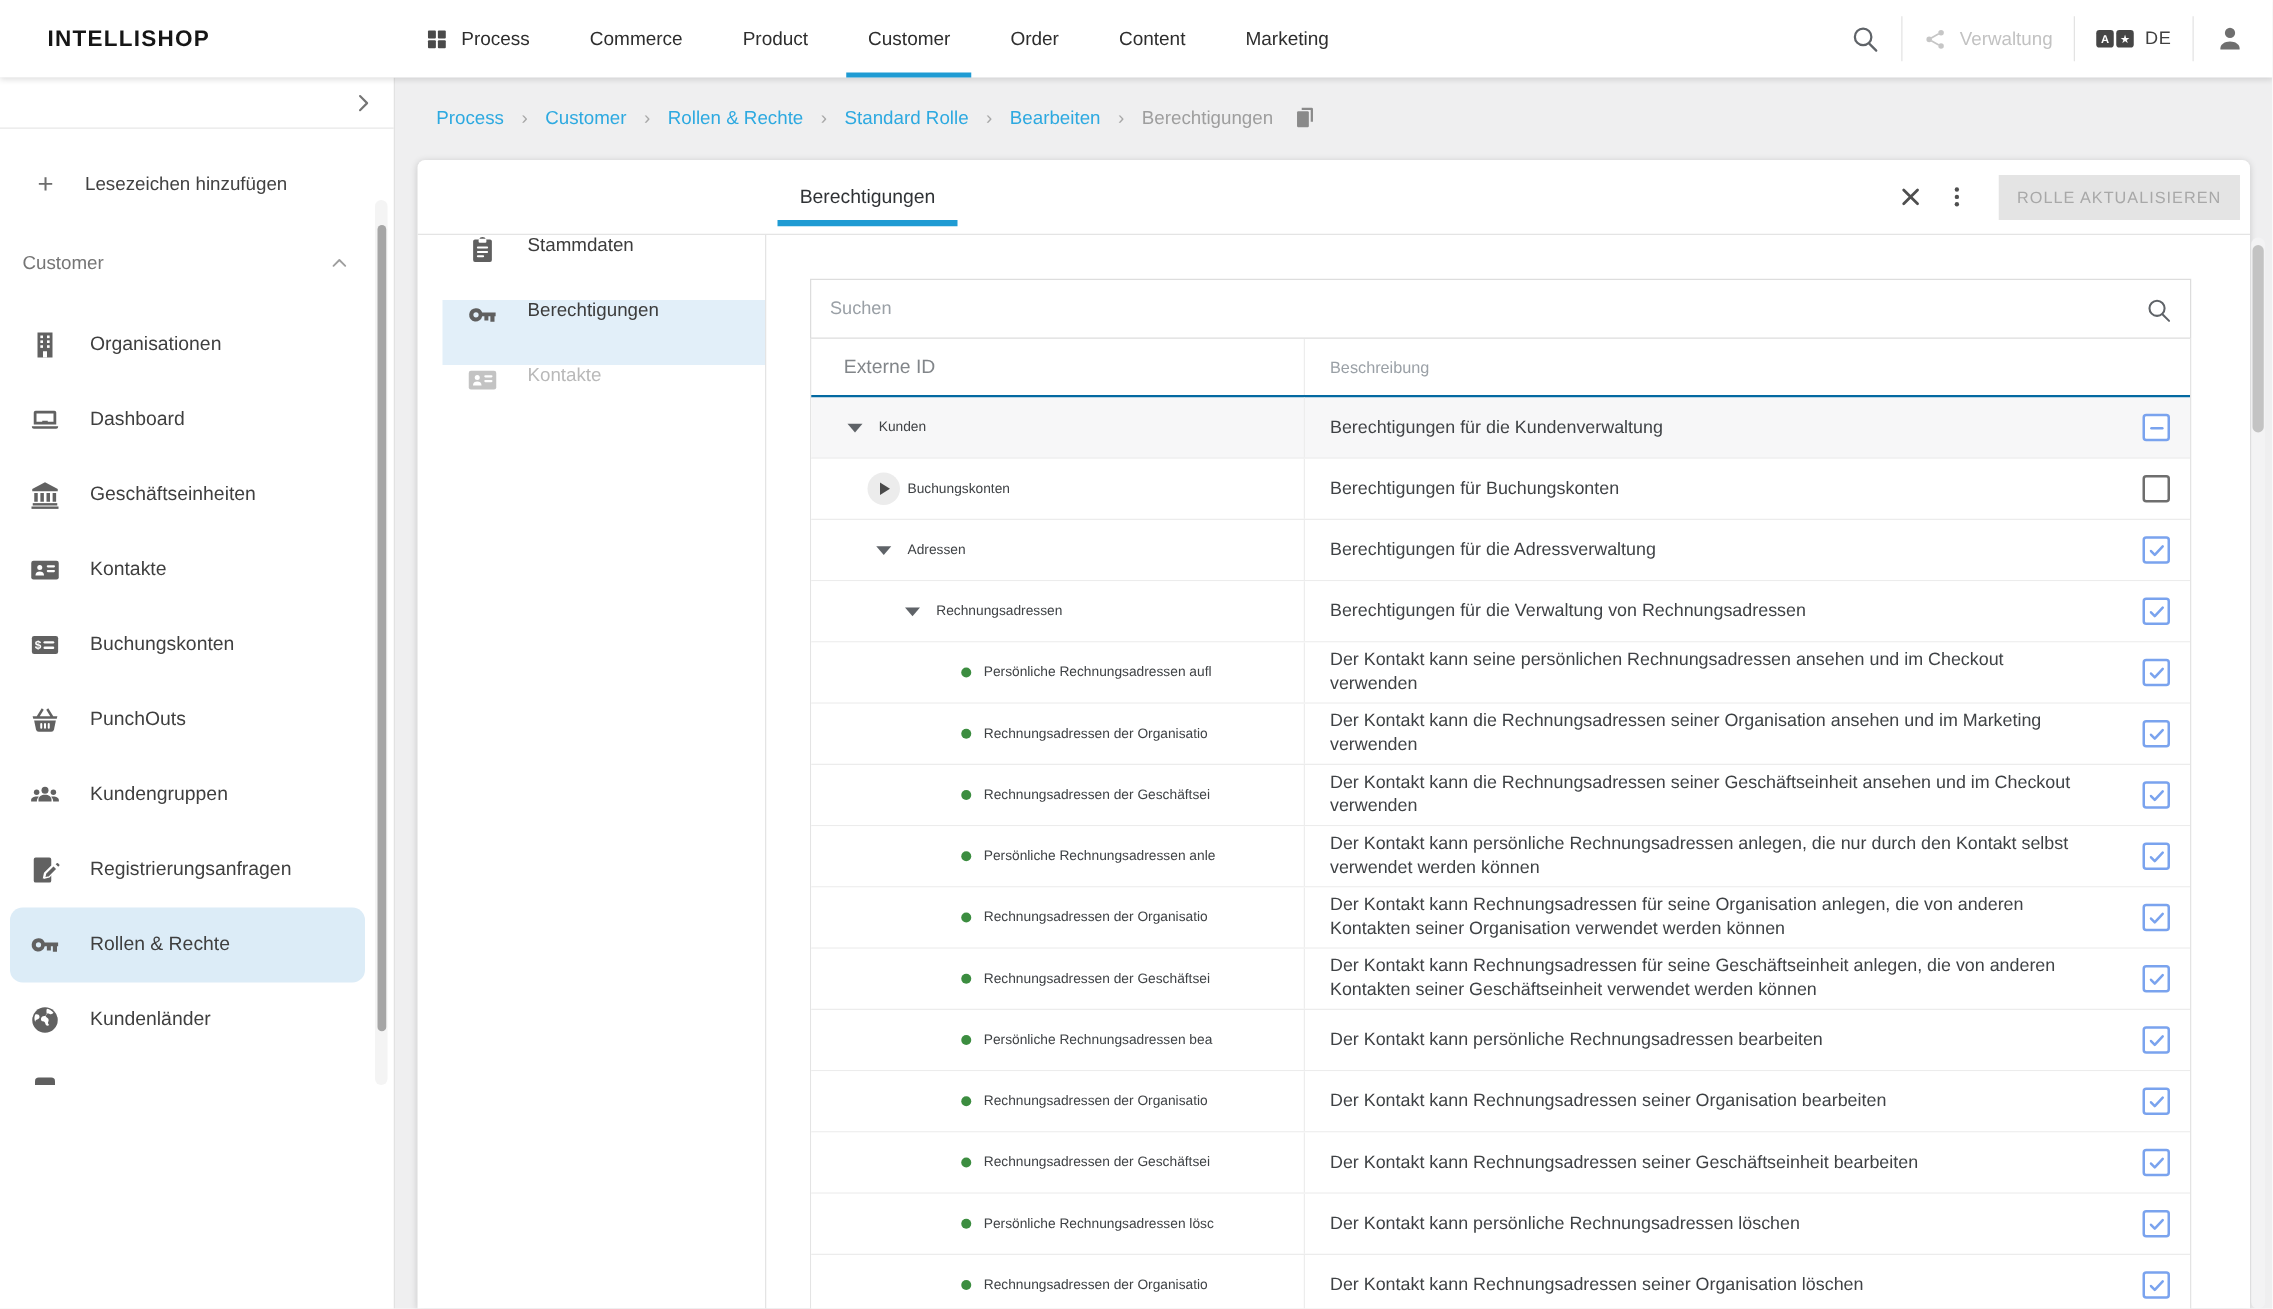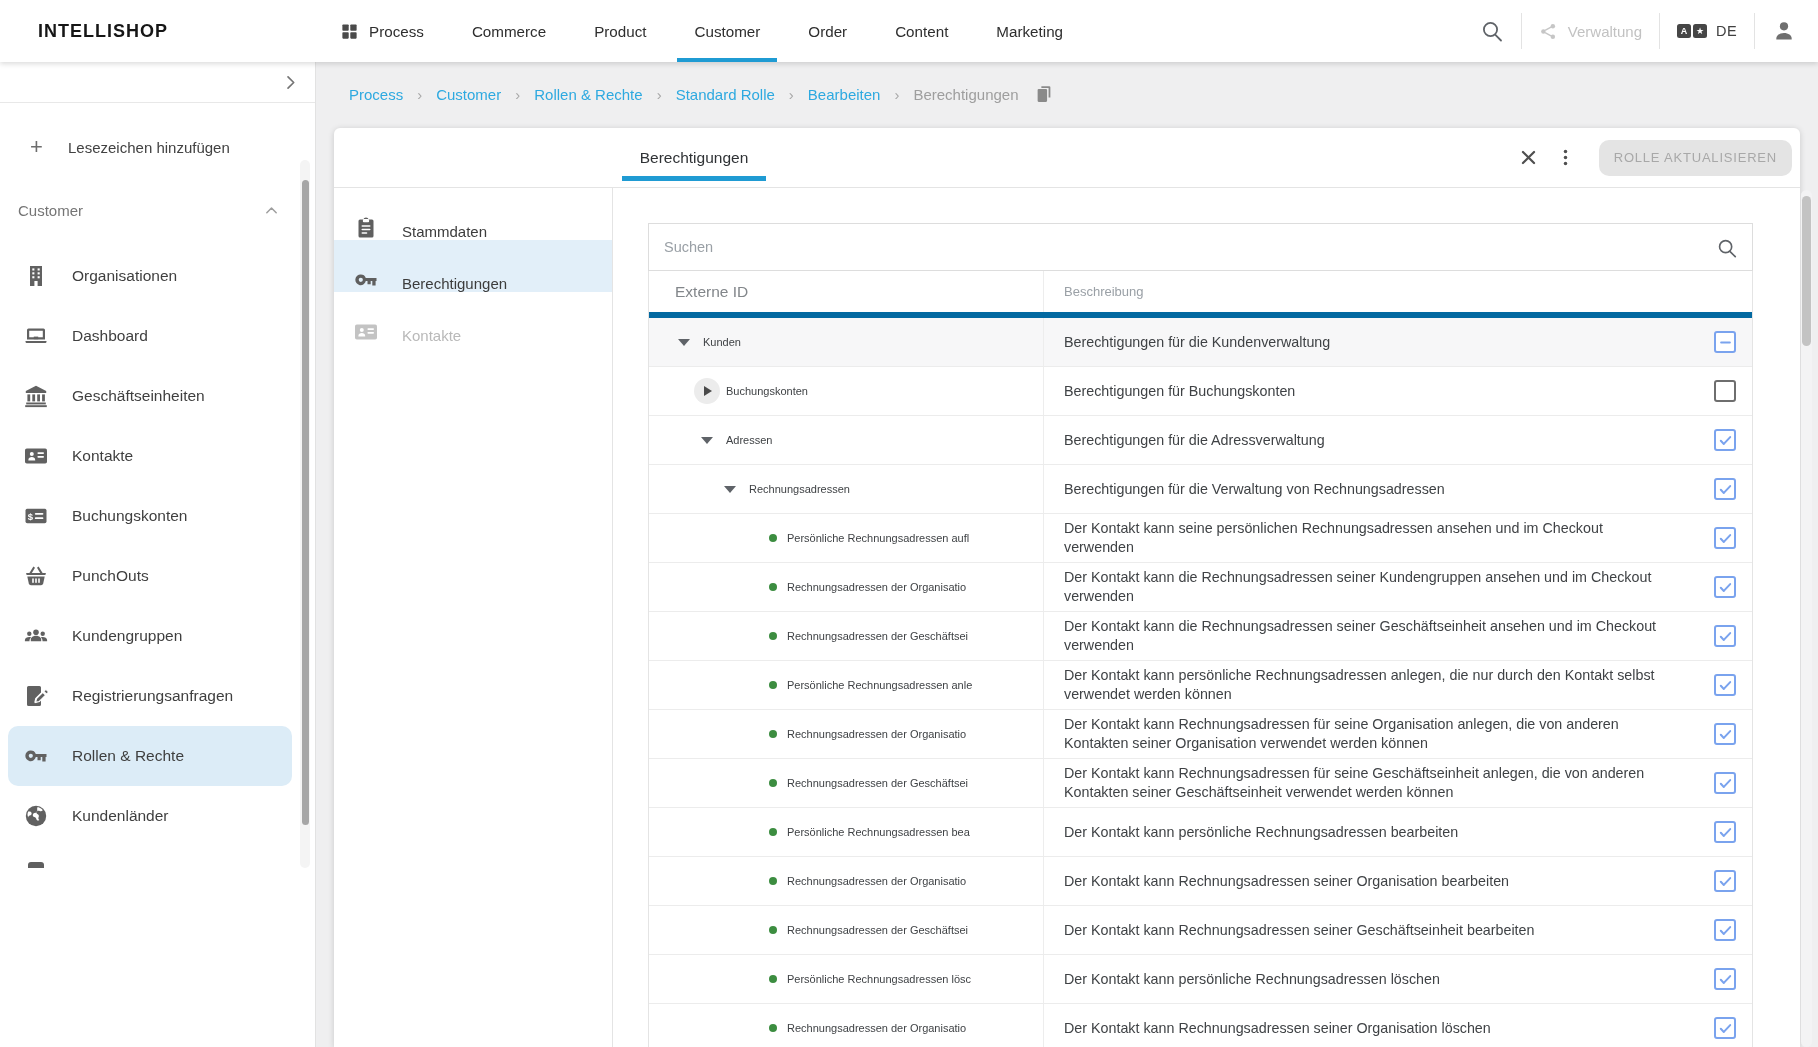--- a/index.html
+++ b/index.html
@@ -68,43 +68,43 @@
 
   .card { position:absolute; left:18px; top:66px; width:1466px; bottom:0; background:#fff;
           border-radius:6px 6px 0 0; box-shadow:0 1px 6px rgba(0,0,0,.16); overflow:hidden; }
   .card-header { position:relative; height:60px; border-bottom:1px solid #e4e4e4; }
   .tab { position:absolute; left:288px; width:144px; top:0; bottom:0; display:flex; align-items:center;
          justify-content:center; font-size:15.5px; color:#2f3235; cursor:pointer; }
   .tab-underline { position:absolute; left:0; right:0; bottom:6px; height:5px; background:var(--accent); }
   .header-actions { position:absolute; right:8px; top:0; height:100%; display:flex; align-items:center; gap:18px; }
   .hicon { width:19px; height:19px; color:#4f4f4f; display:inline-flex; cursor:pointer; }
   .update-btn { margin-left:6px; height:36px; padding:0 15px; background:#e4e4e4; color:#a8a8a8;
-                border:none; border-radius:10px; font-size:13px; letter-spacing:.8px; font-weight:500;
+                border:none; border-radius:0; font-size:13px; letter-spacing:.8px; font-weight:500;
                 font-family:inherit; cursor:default; }
 
   .card-body { display:flex; min-height:860px; }
   .inner-nav { width:279px; flex:none; border-right:1px solid #e4e4e4; padding-top:0; }
-  .in-item { height:52px; display:flex; align-items:flex-end; padding-left:20px; cursor:pointer; }
+  .in-item { height:52px; display:flex; align-items:flex-start; padding-left:20px; cursor:pointer;margin-left:20px; }
   .in-item.active { background:var(--pnhl); }
   .in-item .ic { width:24px; height:24px; color:#5f5f5f; display:inline-flex; flex:none; }
   .in-item .lbl { margin-left:24px; font-size:15px; color:#3c3c3c; }
   .in-item.disabled { cursor:default; }
   .in-item.disabled .ic { color:#c3c3c3; }
   .in-item.disabled .lbl { color:#b9b9b9; }
 
   .tab-content { flex:1; padding:35px 0 0 35px; }
   .searchbar { position:relative; width:1105px; height:48px; border:1px solid #ddd; background:#fff;
                display:flex; align-items:center; }
   .searchbar input { border:none; outline:none; flex:1; height:100%; padding:0 15px; font-size:14.5px;
                font-family:inherit; color:#3c3c3c; background:transparent; }
   .searchbar input::placeholder { color:#9aa0a6; }
   .search-ic { position:absolute; right:14px; top:13px; width:22px; height:22px; color:#5f6368; }
 
   .ptable { width:1105px; border-left:1px solid #e4e4e4; border-right:1px solid #e4e4e4; }
-  .thead { display:flex; height:47px; border-bottom:6px solid #0369a1; align-items:center; }
+  .thead { display:flex; height:47px; border-bottom:2px solid #0369a1; align-items:center; }
   .th1 { width:395px; flex:none; padding-left:26px; font-size:15.5px; color:#82868a;
          border-right:1px solid #ededed; height:100%; display:flex; align-items:center; }
   .th2 { flex:1; padding-left:20px; font-size:13px; color:#9aa0a6; }
   .trow { display:flex; height:49px; border-bottom:1px solid #ececec; background:#fff; }
   .trow.shaded { background:#f7f7f8; }
   .tc1 { width:395px; flex:none; display:flex; align-items:center; overflow:hidden;
          border-right:1px solid #ededed; }
   .tlabel { font-size:11px; color:#3f4245; white-space:nowrap; }
   .tc2 { flex:1; position:relative; display:flex; align-items:center; padding-left:20px; }
   .tdesc { font-size:14.3px; line-height:19px; color:#3f4245; max-width:605px; }
@@ -521,21 +521,21 @@
                       </svg>
                     </span>
                   </div>
                 </div>
                 <div class="trow">
                   <div class="tc1" style="padding-left:120px">
                     <span class="dot"></span>
                     <span class="tlabel">Rechnungsadressen der Organisatio</span>
                   </div>
                   <div class="tc2">
-                    <span class="tdesc">Der Kontakt kann die Rechnungsadressen seiner Kundengruppen ansehen und im Checkout verwenden</span>
+                    <span class="tdesc">Der Kontakt kann die Rechnungsadressen seiner Organisation ansehen und im Marketing verwenden</span>
                     <span class="cb checked">
                       <svg viewBox="0 0 24 24" fill="none" stroke="currentColor" stroke-width="3.2" stroke-linecap="round" stroke-linejoin="round">
                         <path d="M4.5 12.5l4.8 5L19.5 6.5"></path>
                       </svg>
                     </span>
                   </div>
                 </div>
                 <div class="trow">
                   <div class="tc1" style="padding-left:120px">
                     <span class="dot"></span>

